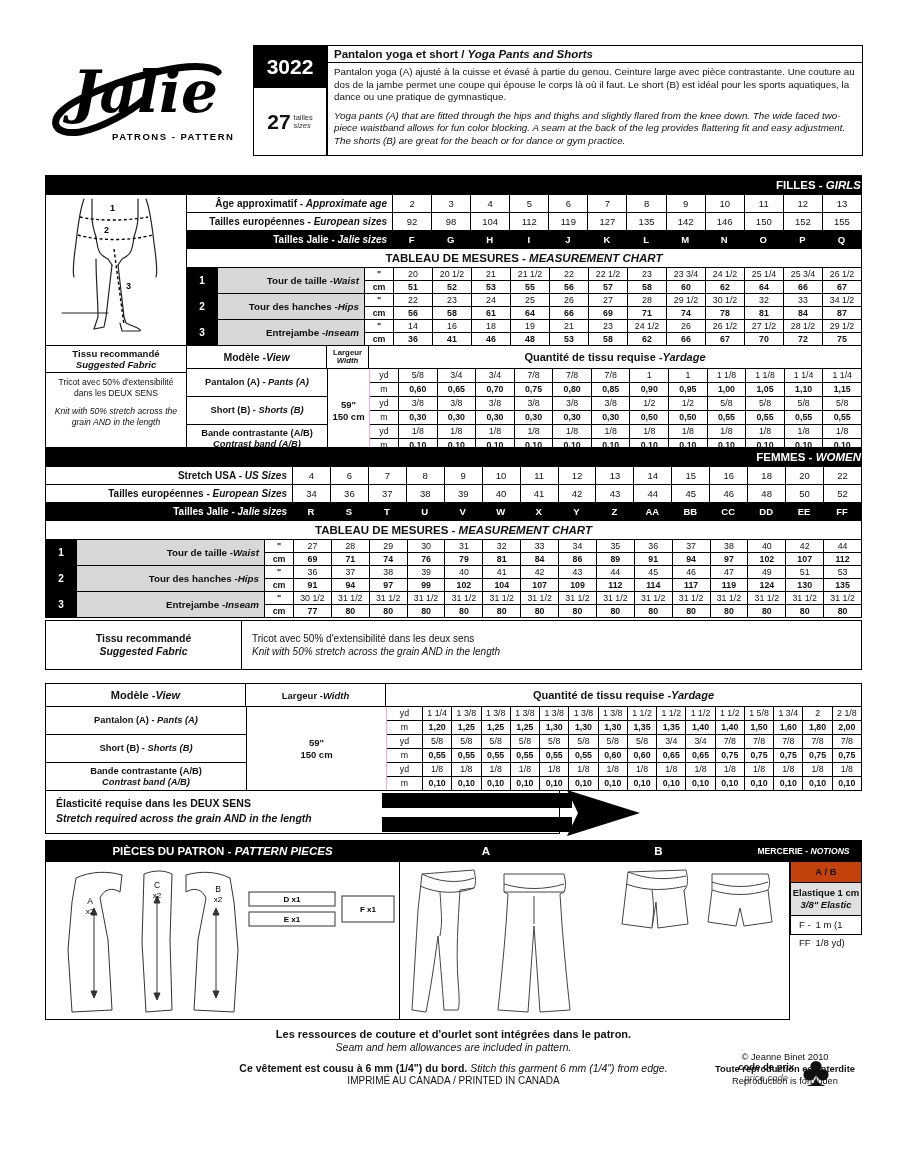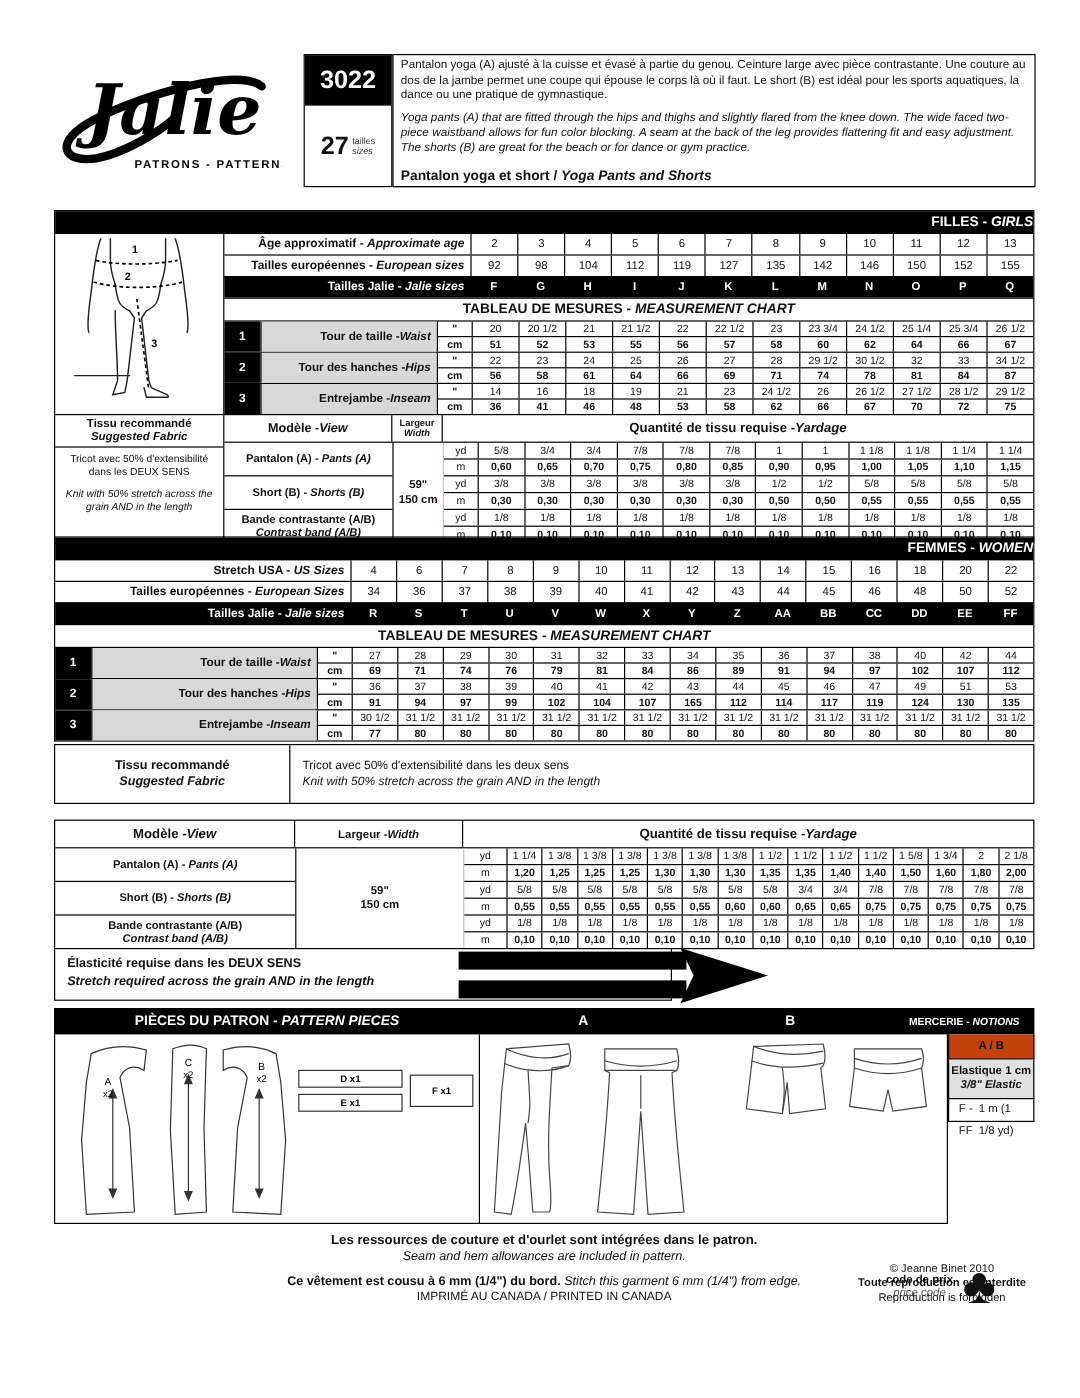--- a/index.html
+++ b/index.html
@@ -140,26 +140,26 @@
   <div id="count27">
     <span class="n">27</span>
     <span class="t">
       <span>tailles</span><br>
       <span class="i">sizes</span>
     </span>
   </div>
 </div>
 
 <div id="descbox" class="abs">
+  <div id="desctitle">
+    <span class="b">Pantalon yoga et short / </span><span class="bi">Yoga Pants and Shorts</span>
+  </div>
   <div id="descbody">
     <p>Pantalon yoga (A) ajusté à la cuisse et évasé à partie du genou. Ceinture large avec pièce contrastante. Une couture au dos de la jambe permet une coupe qui épouse le corps là où il faut. Le short (B) est idéal pour les sports aquatiques, la dance ou une pratique de gymnastique.</p>
     <p class="i">Yoga pants (A) that are fitted through the hips and thighs and slightly flared from the knee down. The wide faced two-piece waistband allows for fun color blocking. A seam at the back of the leg provides flattering fit and easy adjustment. The shorts (B) are great for the beach or for dance or gym practice.</p>
-  </div>
-  <div id="desctitle">
-    <span class="b">Pantalon yoga et short / </span><span class="bi">Yoga Pants and Shorts</span>
   </div>
 </div>
 
 <div id="girls" class="abs">
   <div class="blackbar">
     <span class="b">FILLES - </span><span class="bi">GIRLS</span>
   </div>
   <div id="girls-content">
     <div id="figurebox">
       <svg width="138" height="141" viewBox="0 0 138 141">
@@ -665,21 +665,21 @@
       <div class="subrow cmrow">
           <div class="unit">cm</div>
           <div class="cells c15">
             <div>91</div>
             <div>94</div>
             <div>97</div>
             <div>99</div>
             <div>102</div>
             <div>104</div>
             <div>107</div>
-            <div>165</div>
+            <div>109</div>
             <div>112</div>
             <div>114</div>
             <div>117</div>
             <div>119</div>
             <div>124</div>
             <div>130</div>
             <div>135</div>
           </div>
         </div>
     </div>

